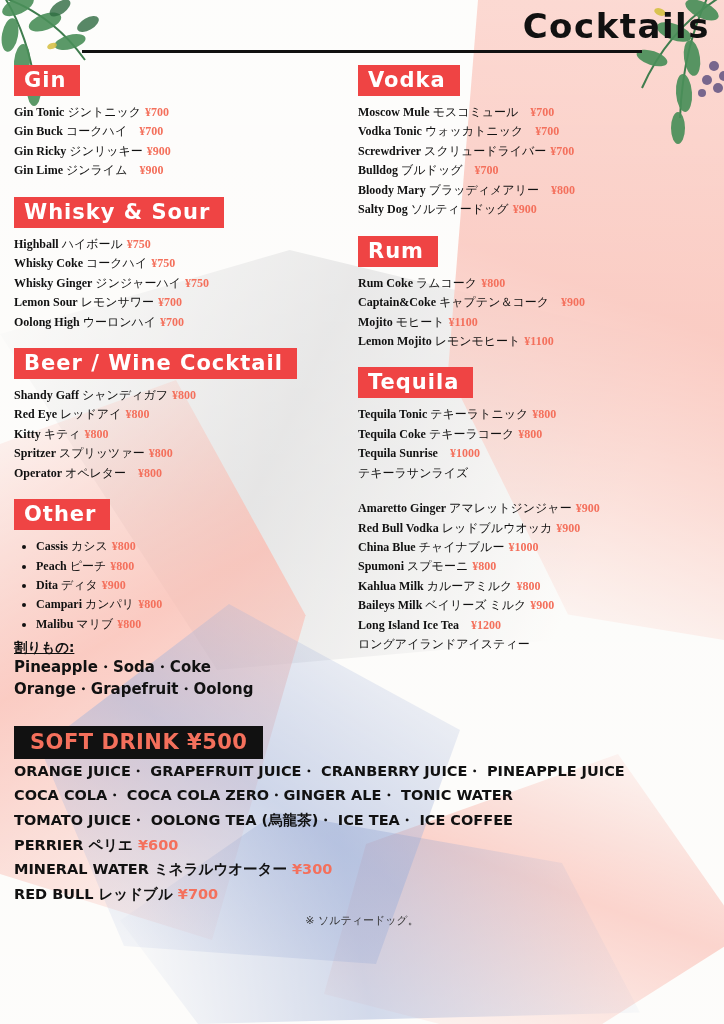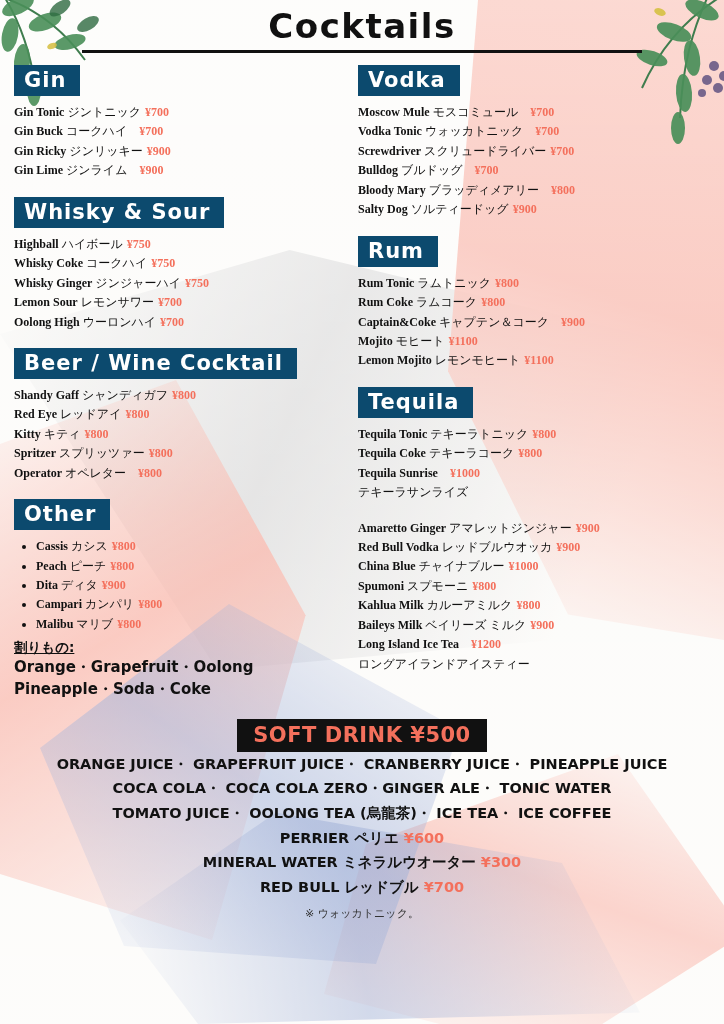--- a/index.html
+++ b/index.html
@@ -58,39 +58,39 @@
   }
 
   
   .leaf { position: absolute; }
   .leaf-tl { top: -10px; left: -10px; width: 190px; height: 140px; }
   .leaf-tr { top: -12px; right: -8px; width: 190px; height: 190px; }
 
   
   .page { position: relative; z-index: 2; padding: 0 14px; }
 
-  .title-wrap { text-align: center; padding-top: 6px; }
+  .title-wrap { text-align: right; padding-top: 6px; }
   .title {
     font-family: "DejaVu Sans", sans-serif;
     font-weight: 700;
     font-size: 34px;
     letter-spacing: 1.5px;
     color: #111;
     display: inline-block;
     margin: 0;
   }
   .title-rule { height: 3px; background: #111; margin: 4px auto 0; width: 560px; }
 
   .cols { display: flex; gap: 14px; margin-top: 12px; }
   .col-left { width: 330px; }
   .col-right { flex: 1; }
 
   .cat {
     display: inline-block;
-    background: #0c4a6e;
+    background: #ef4444;
     color: #fff;
     font-family: "DejaVu Sans", sans-serif;
     font-weight: 700;
     font-size: 21px;
     letter-spacing: 1px;
     padding: 3px 14px 4px 10px;
     margin: 0 0 7px 0;
   }
   .section { margin-bottom: 16px; }
 
@@ -119,21 +119,21 @@
   }
   .mixers {
     font-family: "DejaVu Sans", sans-serif;
     font-size: 15px;
     font-weight: 700;
     line-height: 1.45;
     color: #111;
   }
 
   
-  .soft { margin-top: 2px; text-align: center; }
+  .soft { margin-top: 9px; text-align: left; }
   .soft-head {
     display: inline-block;
     background: #111;
     color: #f4705c;
     font-family: "DejaVu Sans", sans-serif;
     font-weight: 700;
     font-size: 21px;
     letter-spacing: .5px;
     padding: 4px 16px 5px;
   }
@@ -255,41 +255,40 @@
       <div class="section">
         <div class="cat">Other</div>
         <ul class="bullets">
           <li class="item"><span class="en">Cassis</span> <span class="jp">カシス</span><span class="price">¥800</span></li>
           <li class="item"><span class="en">Peach</span> <span class="jp">ピーチ</span><span class="price">¥800</span></li>
           <li class="item"><span class="en">Dita</span> <span class="jp">ディタ</span><span class="price">¥900</span></li>
           <li class="item"><span class="en">Campari</span> <span class="jp">カンパリ</span><span class="price">¥800</span></li>
           <li class="item"><span class="en">Malibu</span> <span class="jp">マリブ</span><span class="price">¥800</span></li>
         </ul>
         <div class="sub-label">割りもの:</div>
+        <div class="mixers">Pineapple・Soda・Coke</div>
         <div class="mixers">Orange・Grapefruit・Oolong</div>
-        <div class="mixers">Pineapple・Soda・Coke</div>
       </div>
 
     </div>
 
     <div class="col-right">
 
       <div class="section">
         <div class="cat">Vodka</div>
         <div class="item"><span class="en">Moscow Mule</span> <span class="jp">モスコミュール</span><span class="price sp">¥700</span></div>
         <div class="item"><span class="en">Vodka Tonic</span> <span class="jp">ウォッカトニック</span><span class="price sp">¥700</span></div>
         <div class="item"><span class="en">Screwdriver</span> <span class="jp">スクリュードライバー</span><span class="price">¥700</span></div>
         <div class="item"><span class="en">Bulldog</span> <span class="jp">ブルドッグ</span><span class="price sp">¥700</span></div>
         <div class="item"><span class="en">Bloody Mary</span> <span class="jp">ブラッディメアリー</span><span class="price sp">¥800</span></div>
         <div class="item"><span class="en">Salty Dog</span> <span class="jp">ソルティードッグ</span><span class="price">¥900</span></div>
       </div>
 
       <div class="section">
         <div class="cat">Rum</div>
-        <div class="item"><span class="en">Rum Tonic</span> <span class="jp">ラムトニック</span><span class="price">¥800</span></div>
         <div class="item"><span class="en">Rum  Coke</span> <span class="jp">ラムコーク</span><span class="price">¥800</span></div>
         <div class="item"><span class="en">Captain&amp;Coke</span> <span class="jp">キャプテン＆コーク</span><span class="price sp">¥900</span></div>
         <div class="item"><span class="en">Mojito</span> <span class="jp">モヒート</span><span class="price">¥1100</span></div>
         <div class="item"><span class="en">Lemon Mojito</span> <span class="jp">レモンモヒート</span><span class="price">¥1100</span></div>
       </div>
 
       <div class="section">
         <div class="cat">Tequila</div>
         <div class="item"><span class="en">Tequila Tonic</span> <span class="jp">テキーラトニック</span><span class="price">¥800</span></div>
         <div class="item"><span class="en">Tequila Coke</span> <span class="jp">テキーラコーク</span><span class="price">¥800</span></div>
@@ -327,14 +326,14 @@
       <span>ミネラルウオーター</span>
       <span class="price">¥300</span>
     </div>
     <div class="soft-line">
       <span>RED BULL</span>
       <span>レッドブル</span>
       <span class="price">¥700</span>
     </div>
   </div>
 
-  <div class="note">※ ウォッカトニック。</div>
+  <div class="note">※ ソルティードッグ。</div>
 </div>
 
 </body></html>

